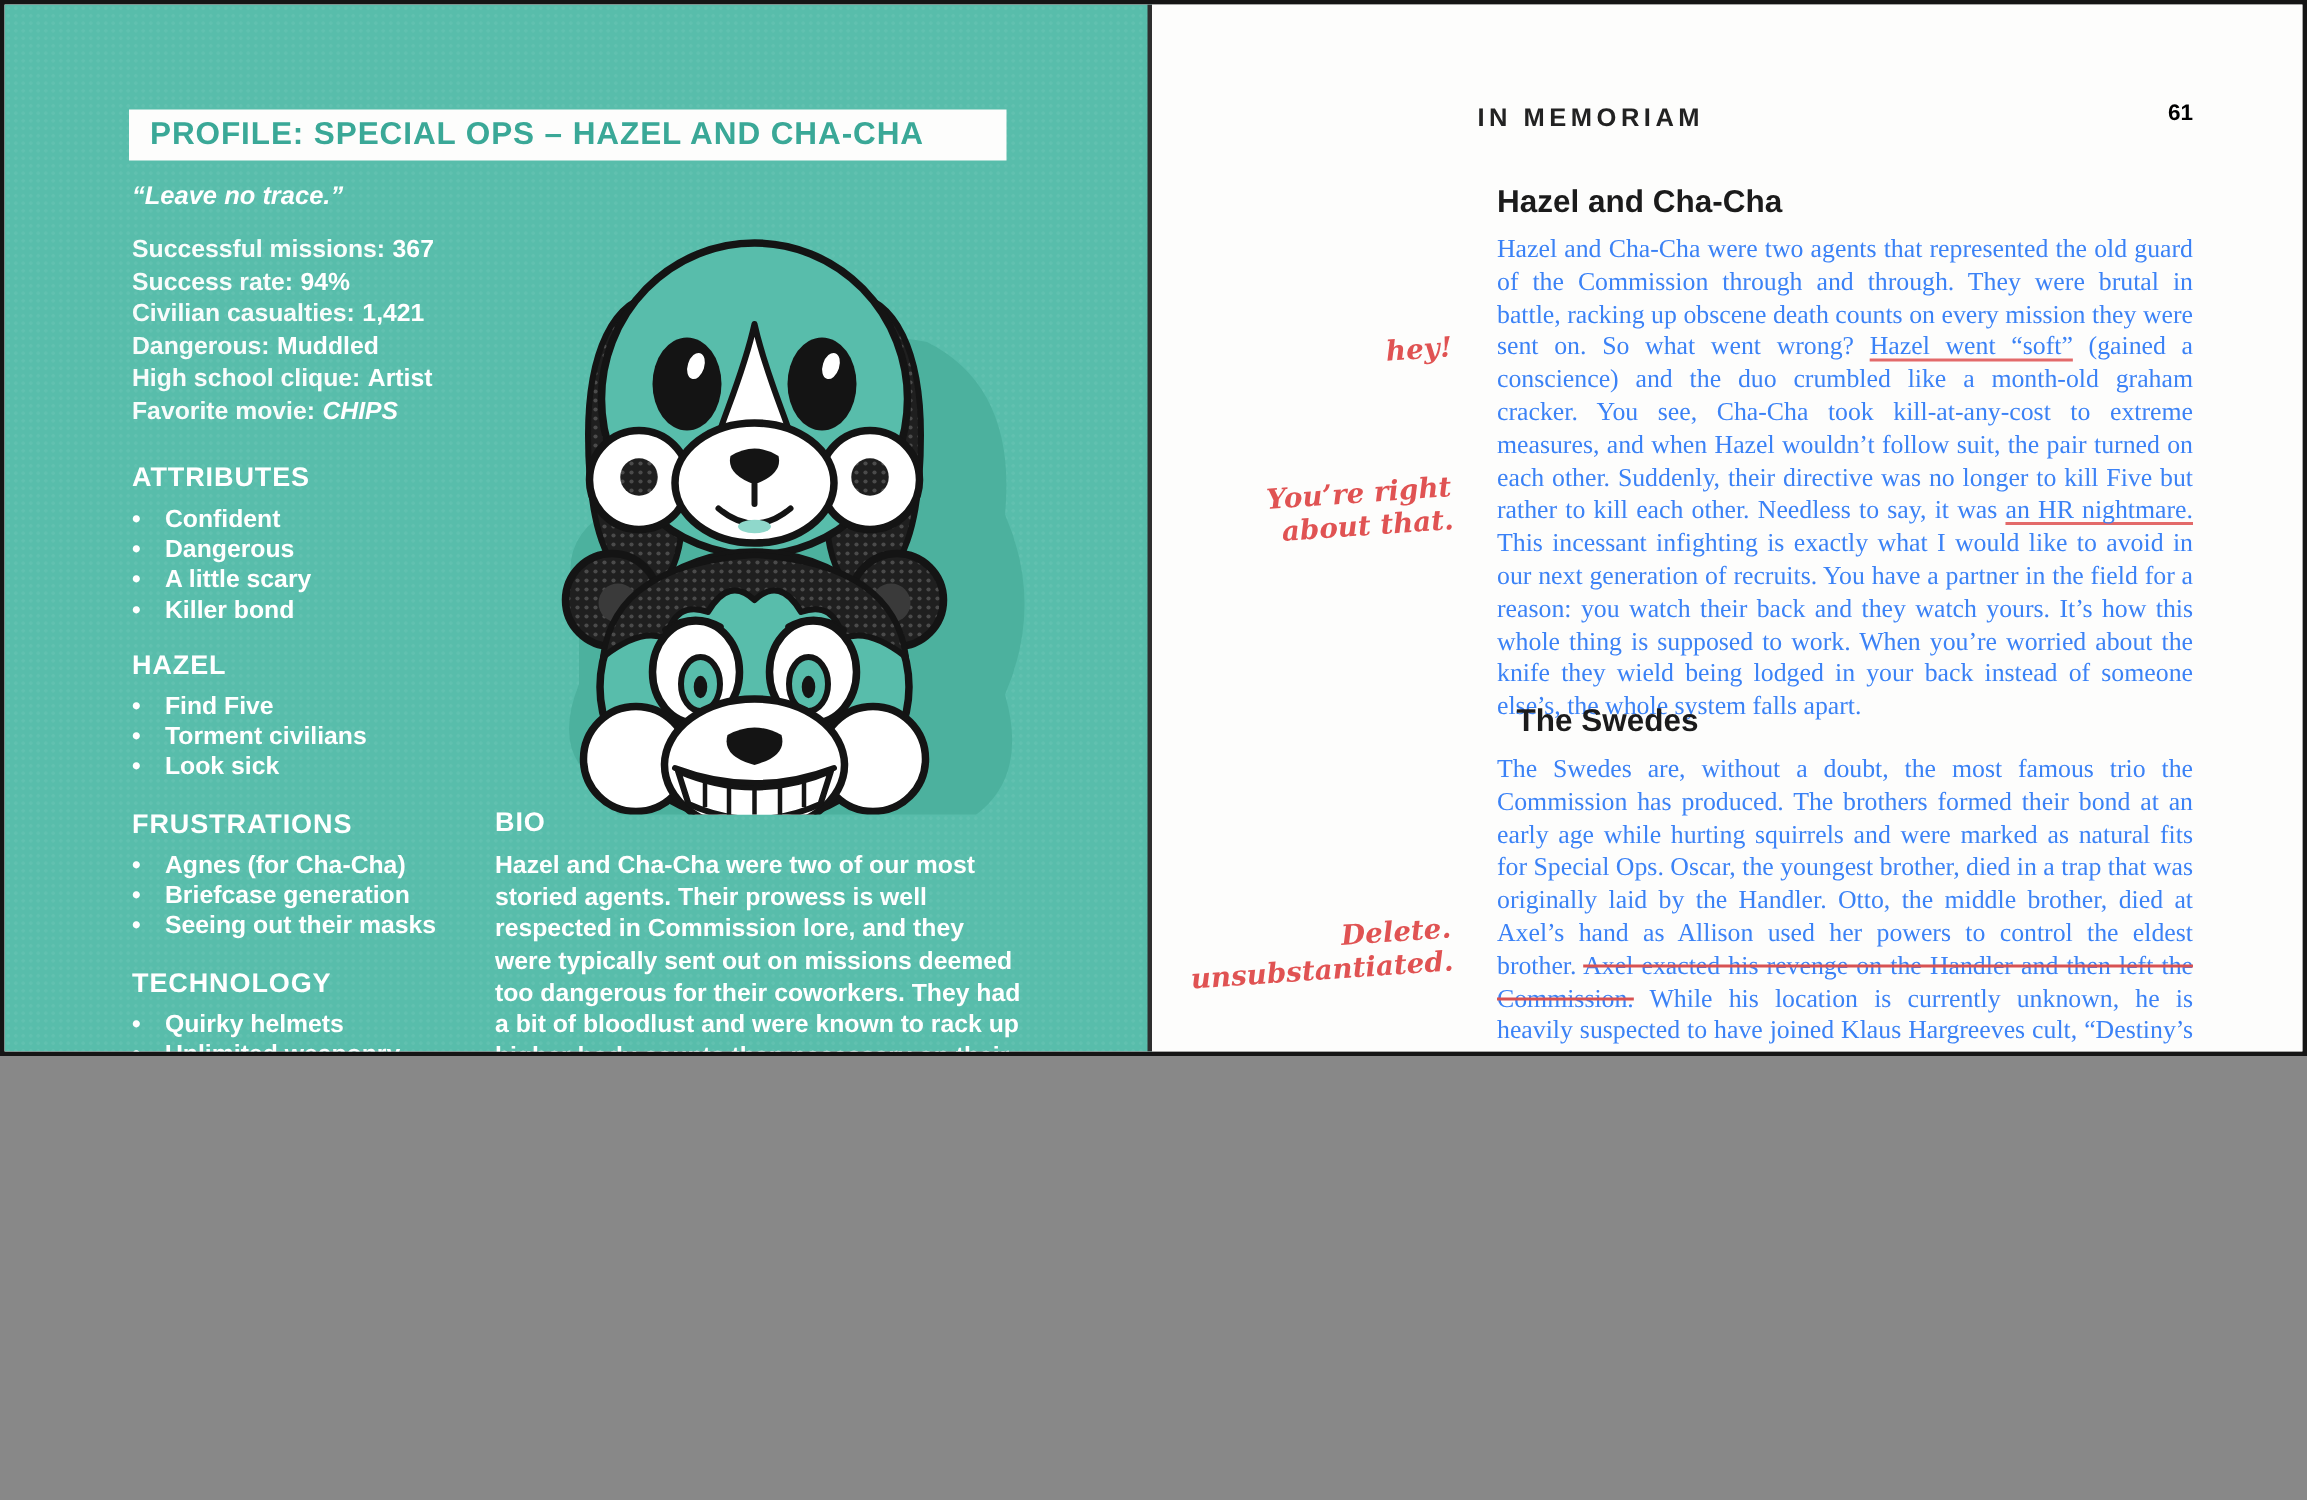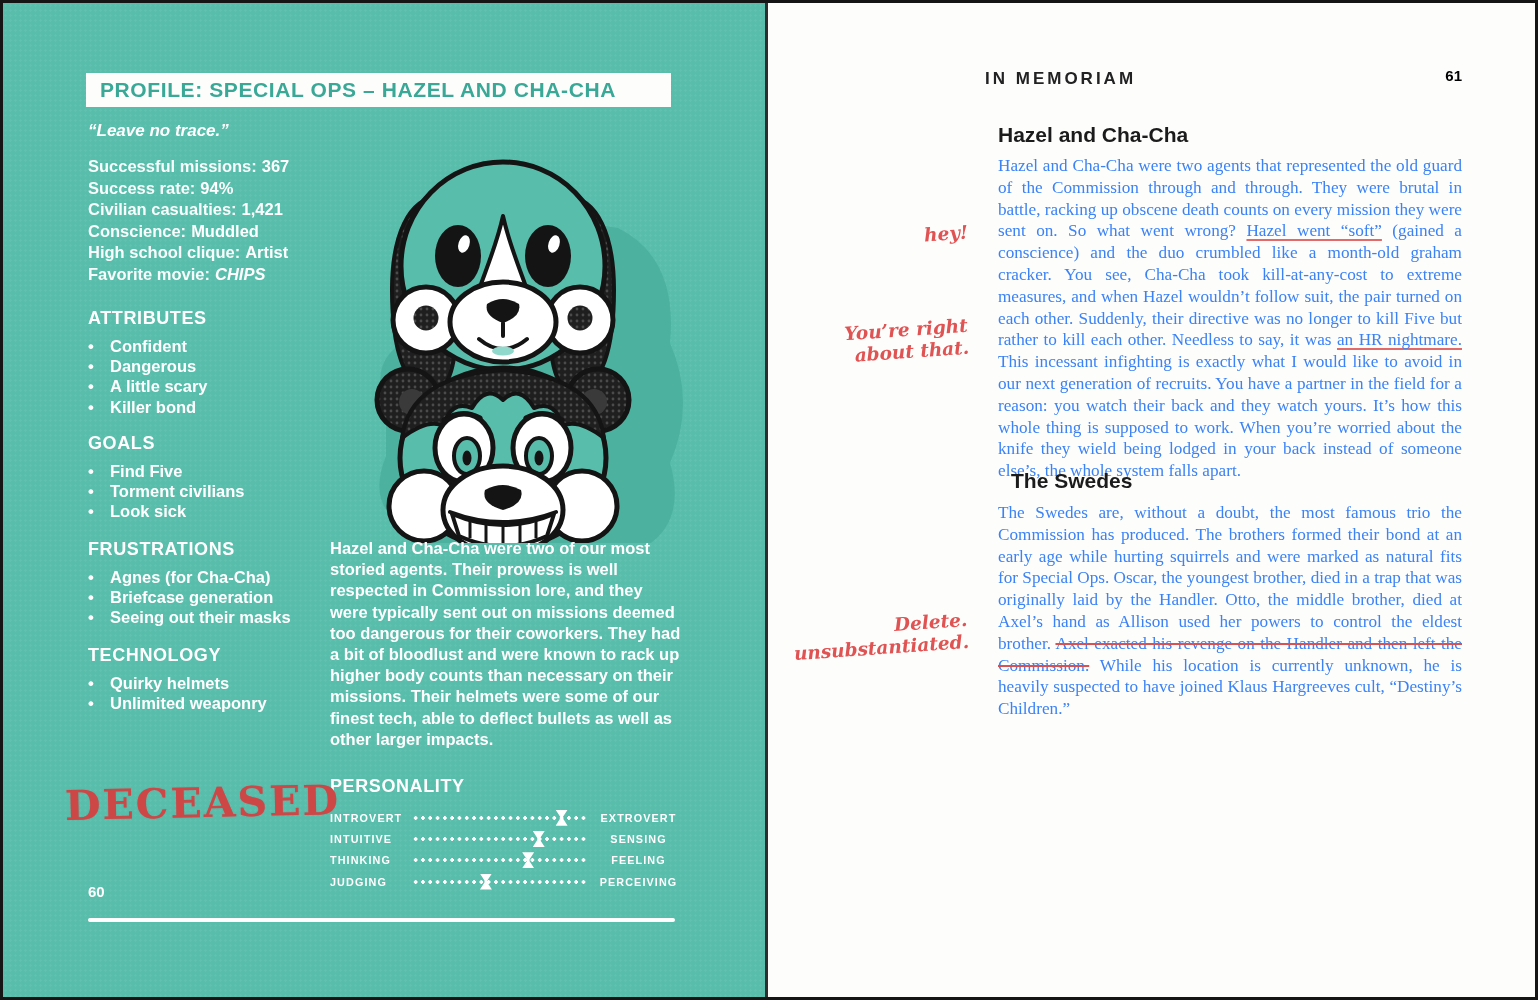--- a/index.html
+++ b/index.html
@@ -1,18 +1,18 @@
 <!DOCTYPE html>
 <html><head>
 <meta charset="utf-8">
 <style>
   * { margin:0; padding:0; box-sizing:border-box; }
   html,body { background:#888; }
   .spread {
-    width:1538px; height:1000px;
+    width:1538px; height:704px;
     border:3px solid #151515;
     display:flex;
     font-family:"Liberation Sans", sans-serif;
     overflow:hidden;
     background:#fdfdfc;
   }
   
   .page-left {
     position:relative;
     width:765px; height:100%;
@@ -140,21 +140,21 @@
     <div class="banner">
       <span class="banner-text">PROFILE: SPECIAL OPS – HAZEL AND CHA-CHA</span>
     </div>
 
     <div class="tagline">“Leave no trace.”</div>
 
     <div class="stats">
       <div class="stat-line"><span class="stat-label">Successful missions:</span><span class="stat-value">367</span></div>
       <div class="stat-line"><span class="stat-label">Success rate:</span><span class="stat-value">94%</span></div>
       <div class="stat-line"><span class="stat-label">Civilian casualties:</span><span class="stat-value">1,421</span></div>
-      <div class="stat-line"><span class="stat-label">Conscience:</span><span class="stat-value">Muddled</span></div>
+      <div class="stat-line"><span class="stat-label">Dangerous:</span><span class="stat-value">Muddled</span></div>
       <div class="stat-line"><span class="stat-label">High school clique:</span><span class="stat-value">Artist</span></div>
       <div class="stat-line"><span class="stat-label">Favorite movie:</span><span class="stat-value italic">CHIPS</span></div>
     </div>
 
     <div class="section sec-attributes">
       <div class="sec-h">ATTRIBUTES</div>
       <ul class="blist">
         <li>
             <span class="b">•</span>
             <span>Confident</span>
@@ -168,21 +168,21 @@
             <span>A little scary</span>
           </li>
         <li>
             <span class="b">•</span>
             <span>Killer bond</span>
           </li>
       </ul>
     </div>
 
     <div class="section sec-goals">
-      <div class="sec-h">GOALS</div>
+      <div class="sec-h">HAZEL</div>
       <ul class="blist">
         <li>
             <span class="b">•</span>
             <span>Find Five</span>
           </li>
         <li>
             <span class="b">•</span>
             <span>Torment civilians</span>
           </li>
         <li>
@@ -274,20 +274,21 @@
         <circle cx="254" cy="398" r="35" fill="#ffffff" stroke="#141414" stroke-width="5"></circle>
         <ellipse cx="175" cy="402" rx="60" ry="44" fill="#ffffff" stroke="#141414" stroke-width="5"></ellipse>
         <path fill="#141414" d="M157,382 Q175,372 193,382 Q197,396 175,402 Q153,396 157,382 Z"></path>
         <path fill="#ffffff" stroke="#141414" stroke-width="4" stroke-linejoin="round" d="M124,406 Q175,428 226,406 L219,428 Q175,448 131,428 Z"></path>
         <path stroke="#141414" stroke-width="3" fill="none" d="M142,409 L142,430 M158,414 L158,437 M175,416 L175,440 M192,414 L192,437 M208,409 L208,430"></path>
         <path stroke="#141414" stroke-width="4" fill="none" stroke-linecap="round" d="M122,404 Q175,424 228,404"></path>
       </g>
     </svg>
 
     <div class="bio">
+      <div class="bio-h">BIO</div>
       <div class="bio-text">Hazel and Cha-Cha were two of our most storied agents. Their prowess is well respected in Commission lore, and they were typically sent out on missions deemed too dangerous for their coworkers. They had a bit of bloodlust and were known to rack up higher body counts than necessary on their missions. Their helmets were some of our finest tech, able to deflect bullets as well as other larger impacts.</div>
     </div>
 
     <div class="personality">
       <div class="pers-h">PERSONALITY</div>
       <div class="p-row">
         <span class="p-left">INTROVERT</span>
         <span class="track">
             <span class="marker" style="left: 85%;"></span>
           </span>

